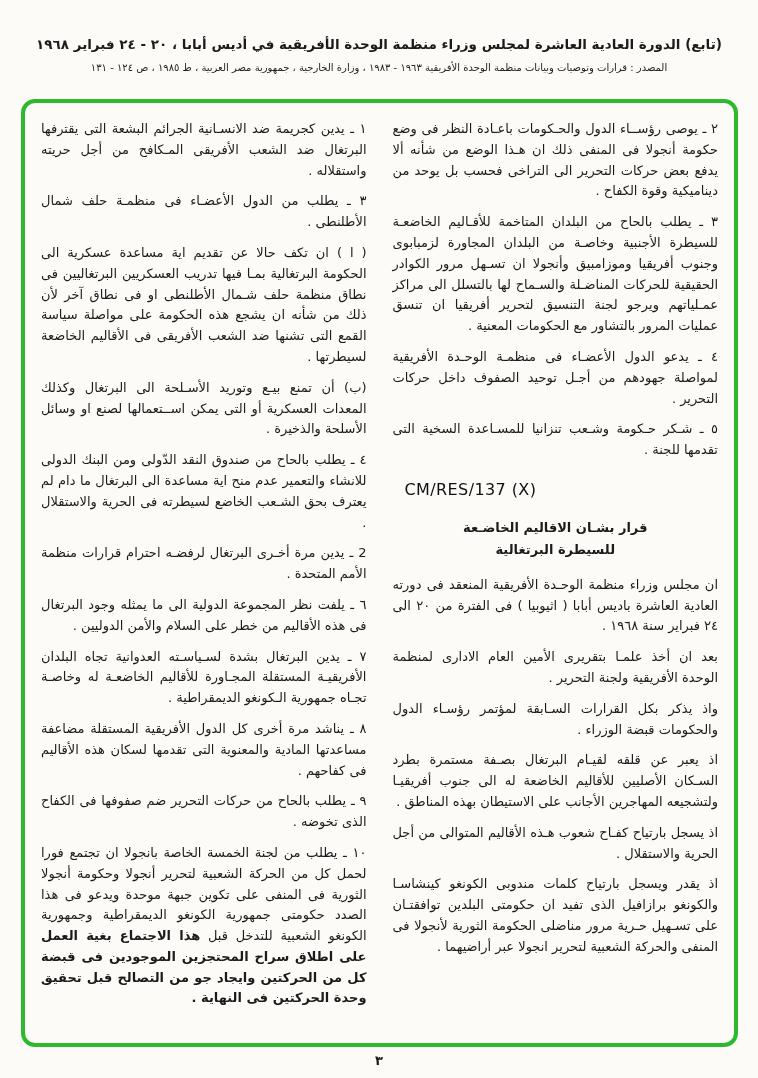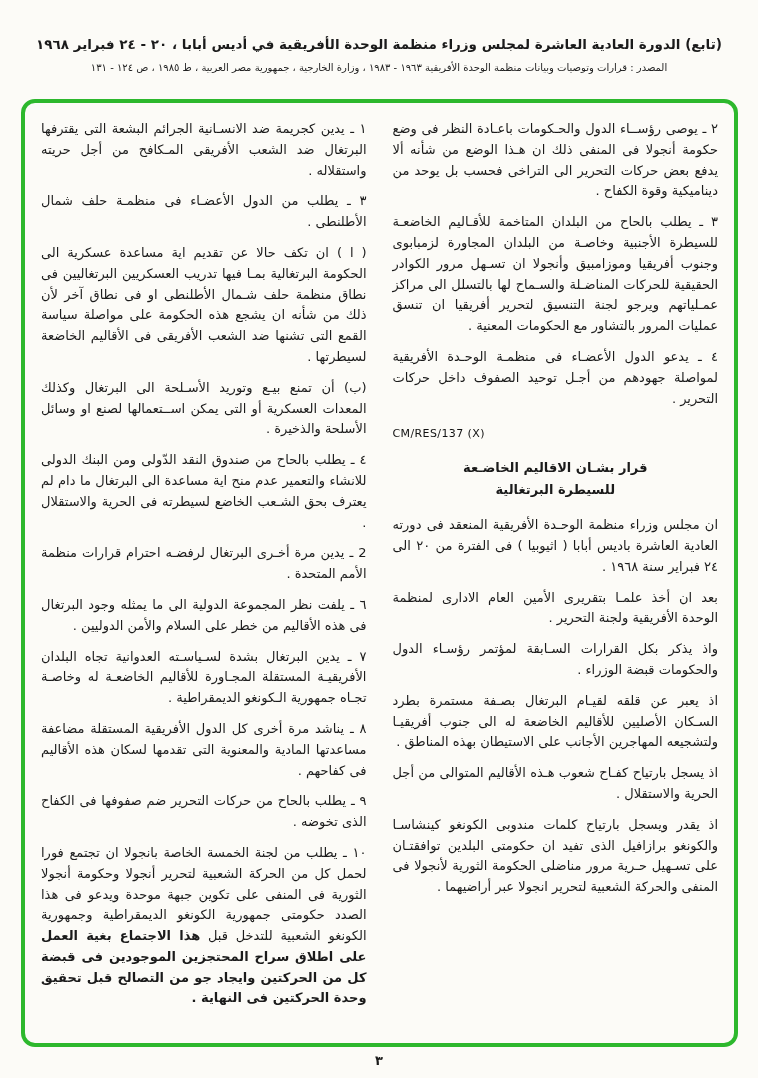--- a/index.html
+++ b/index.html
@@ -48,23 +48,23 @@
     min-width: 0;
     direction: rtl;
     text-align: justify;
     font-size: 13px;
     line-height: 1.6;
   }
   .para { margin: 0 0 10px 0; }
   .res-code {
     direction: ltr;
     text-align: left;
-    font-size: 11px;
+    font-size: 16px;
     letter-spacing: 0.4px;
-    margin: 16px 0 14px 0;
+    margin: 16px 0 14px 12px;
     color: #111;
   }
   .res-title {
     text-align: center;
     font-weight: bold;
     font-size: 13px;
     line-height: 1.7;
     margin: 0 0 14px 0;
   }
   .bold { font-weight: bold; }
@@ -88,20 +88,21 @@
     <div class="doc-source">المصدر : قرارات وتوصيات وبيانات منظمة الوحدة الأفريقية ١٩٦٣ - ١٩٨٣ ، وزارة الخارجية ، جمهورية مصر العربية ، ط ١٩٨٥ ، ص ١٢٤ - ١٣١</div>
   </header>
 
   <div class="content-box">
     <div class="columns">
 
       <section class="col">
         <p class="para">٢ ـ يوصى رؤســاء الدول والحـكومات باعـادة النظر فى وضع حكومة أنجولا فى المنفى ذلك ان هـذا الوضع من شأنه ألا يدفع بعض حركات التحرير الى التراخى فحسب بل يوحد من ديناميكية وقوة الكفاح .</p>
         <p class="para">٣ ـ يطلب بالحاح من البلدان المتاخمة للأقـاليم الخاضعـة للسيطرة الأجنبية وخاصـة من البلدان المجاورة لزمبابوى وجنوب أفريقيا وموزامبيق وأنجولا ان تسـهل مرور الكوادر الحقيقية للحركات المناضـلة والسـماح لها بالتسلل الى مراكز عمـلياتهم ويرجو لجنة التنسيق لتحرير أفريقيا ان تنسق عمليات المرور بالتشاور مع الحكومات المعنية .</p>
         <p class="para">٤ ـ يدعو الدول الأعضـاء فى منظمـة الوحـدة الأفريقية لمواصلة جهودهم من أجـل توحيد الصفوف داخل حركات التحرير .</p>
+        <p class="para">٥ ـ شـكر حـكومة وشـعب تنزانيا للمسـاعدة السخية التى تقدمها للجنة .</p>
 
         <p class="res-code" dir="ltr">CM/RES/137  (X)</p>
 
         <div class="res-title">
           <div>قرار بشـان الاقاليم الخاضـعة</div>
           <div>للسيطرة البرتغالية</div>
         </div>
 
         <p class="para">ان مجلس وزراء منظمة الوحـدة الأفريقية المنعقد فى دورته العادية العاشرة باديس أبابا ( اثيوبيا ) فى الفترة من ٢٠ الى ٢٤ فبراير سنة ١٩٦٨ .</p>
         <p class="para">بعد ان أخذ علمـا بتقريرى الأمين العام الادارى لمنظمة الوحدة الأفريقية ولجنة التحرير .</p>

